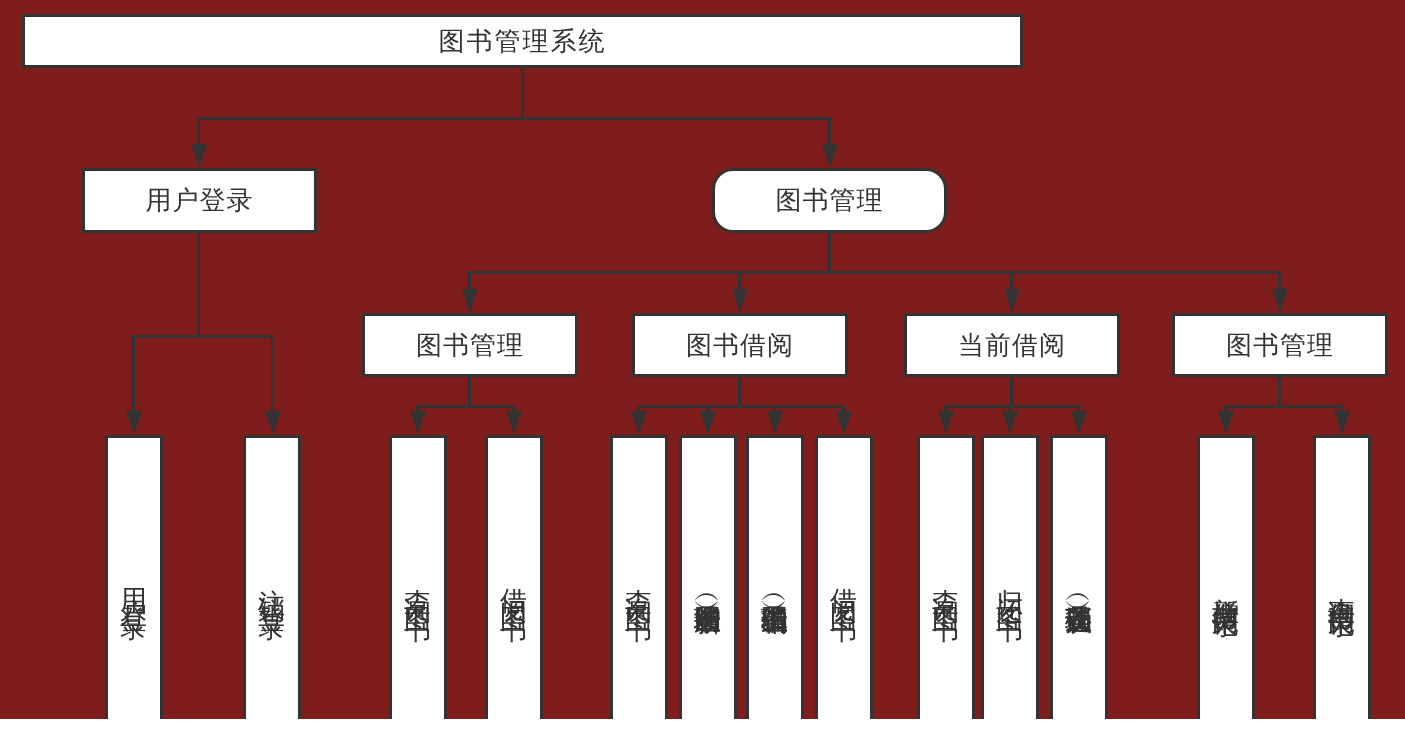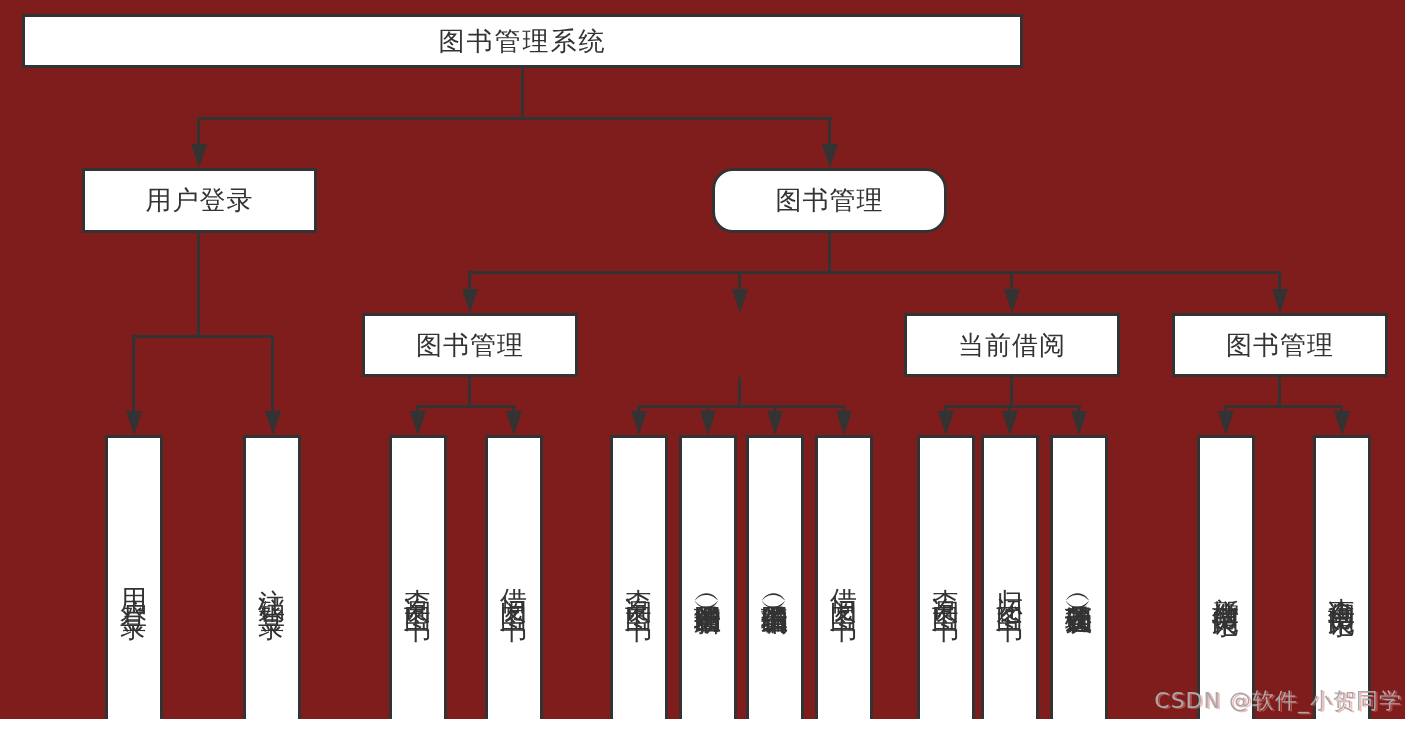--- a/index.html
+++ b/index.html
@@ -71,20 +71,23 @@
   <div class="vline" style="left:828px;top:233px;height:41px;"></div>
   <div class="hline" style="left:469px;top:271px;width:813px;"></div>
   <div class="drop" style="left:468px;top:271px;height:18px;"></div>
   <div class="drop" style="left:738px;top:271px;height:18px;"></div>
   <div class="drop" style="left:1010px;top:271px;height:18px;"></div>
   <div class="drop" style="left:1278px;top:271px;height:18px;"></div>
 
   <div class="node" style="left:362px;top:313px;width:216px;height:64px;">
     <span>图书管理</span>
   </div>
+  <div class="node" style="left:632px;top:313px;width:216px;height:64px;">
+    <span>图书借阅</span>
+  </div>
   <div class="node" style="left:904px;top:313px;width:216px;height:64px;text-align:right;">
     <span>当前借阅</span>
   </div>
   <div class="node" style="left:1172px;top:313px;width:216px;height:64px;">
     <span>图书管理</span>
   </div>
 
   <div class="vline" style="left:468px;top:377px;height:30px;"></div>
   <div class="hline" style="left:416px;top:405px;width:100px;"></div>
   <div class="drop" style="left:416px;top:405px;height:6px;"></div>
@@ -145,15 +148,14 @@
     <span class="vtext ls-none">确认归还（管理员）</span>
   </div>
 
   <div class="vbox" style="left:1197px;">
     <span class="vtext ls-mid">新增借阅记录</span>
   </div>
   <div class="vbox" style="left:1313px;">
     <span class="vtext ls-mid">查询借阅记录</span>
   </div>
 
-  <div class="watermark">CSDN @软件_小贺同学</div>
 
 </div>
 
 </body></html>

